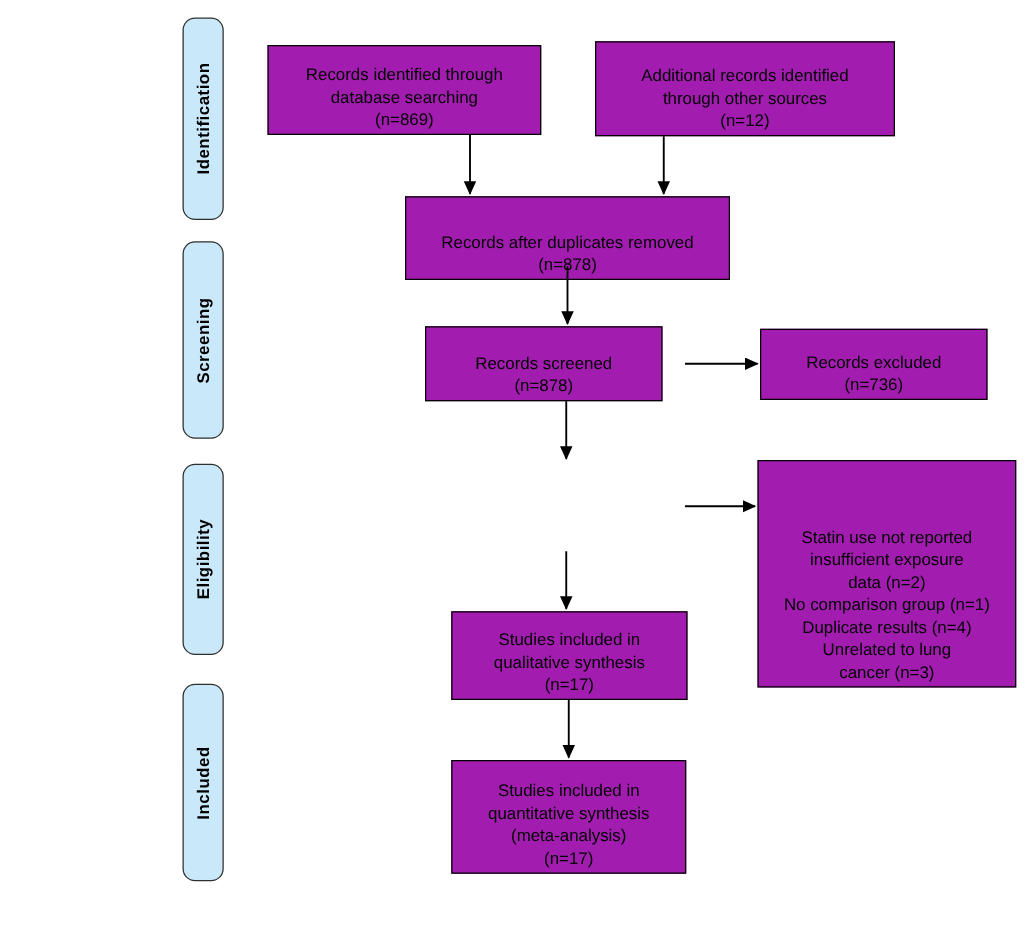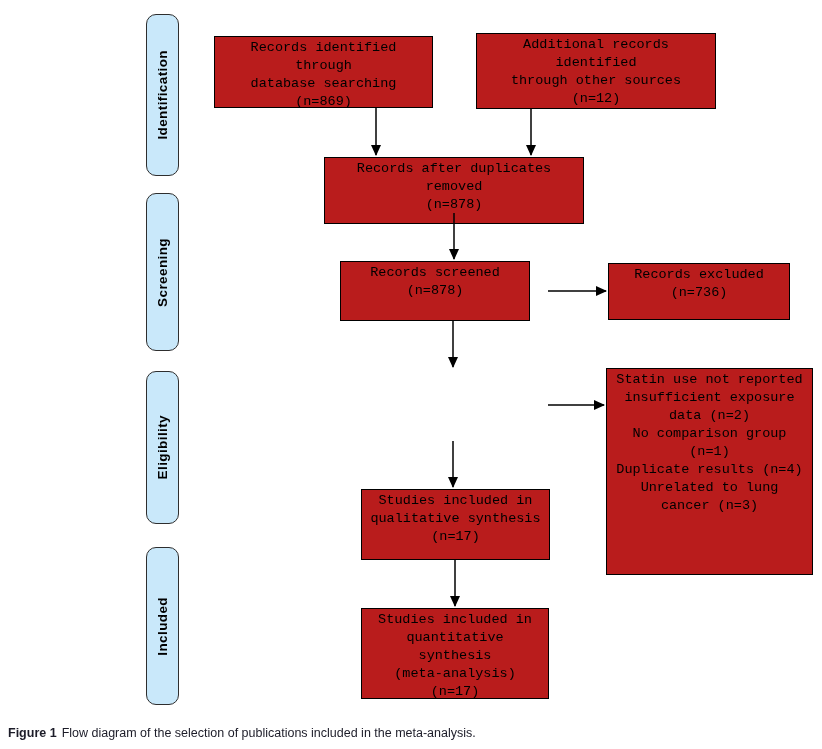--- a/index.html
+++ b/index.html
@@ -38,43 +38,42 @@
     white-space: nowrap;
   }
   .stage.s-identification { top: 14px;  height: 162px; }
   .stage.s-screening      { top: 193px; height: 158px; }
   .stage.s-eligibility    { top: 371px; height: 153px; }
   .stage.s-included       { top: 547px; height: 158px; }
 
   
   .box {
     position: absolute;
-    background: #b91c1c;
+    background: #a21caf;
     border: 1.5px solid #000000;
     box-sizing: border-box;
     display: flex;
-    align-items: flex-start;
+    align-items: flex-end;
     justify-content: center;
     text-align: center;
-    font-family: Liberation Mono, monospace;
   }
   .box .btext {
     white-space: pre-line;
     font-size: 13.5px;
     line-height: 18px;
     color: #000;
     padding: 2px 4px;
   }
   .box.b-database     { left: 214px; top: 36px;  width: 219px; height: 72px; }
   .box.b-other        { left: 476px; top: 33px;  width: 240px; height: 76px; }
   .box.b-duplicates   { left: 324px; top: 157px; width: 260px; height: 67px; }
   .box.b-screened     { left: 340px; top: 261px; width: 190px; height: 60px; }
   .box.b-excluded     { left: 608px; top: 263px; width: 182px; height: 57px; }
   .box.b-fulltext     { left: 362px; top: 369px; width: 186px; height: 72px; }
-  .box.b-reasons      { left: 606px; top: 368px; width: 207px; height: 207px; }
+  .box.b-reasons      { left: 606px; top: 368px; width: 207px; height: 182px; }
   .box.b-qualitative  { left: 361px; top: 489px; width: 189px; height: 71px; }
   .box.b-quantitative { left: 361px; top: 608px; width: 188px; height: 91px; }
 
   
   svg.arrows {
     position: absolute;
     left: 0; top: 0;
     width: 822px;
     height: 749px;
     pointer-events: none;
@@ -165,17 +164,14 @@
     <line x1="376" y1="108" x2="376" y2="155" marker-end="url(#ah)"></line>
     <line x1="531" y1="109" x2="531" y2="155" marker-end="url(#ah)"></line>
     <line x1="454" y1="213" x2="454" y2="259" marker-end="url(#ah)"></line>
     <line x1="548" y1="291" x2="606" y2="291" marker-end="url(#ah)"></line>
     <line x1="453" y1="321" x2="453" y2="367" marker-end="url(#ah)"></line>
     <line x1="548" y1="405" x2="604" y2="405" marker-end="url(#ah)"></line>
     <line x1="453" y1="441" x2="453" y2="487" marker-end="url(#ah)"></line>
     <line x1="455" y1="560" x2="455" y2="606" marker-end="url(#ah)"></line>
   </svg>
 
-  <div class="caption">
-    <span class="cap-prefix">Figure 1</span><span>Flow diagram of the selection of publications included in the meta-analysis.</span>
-  </div>
 
 </div>
 
 </body></html>

